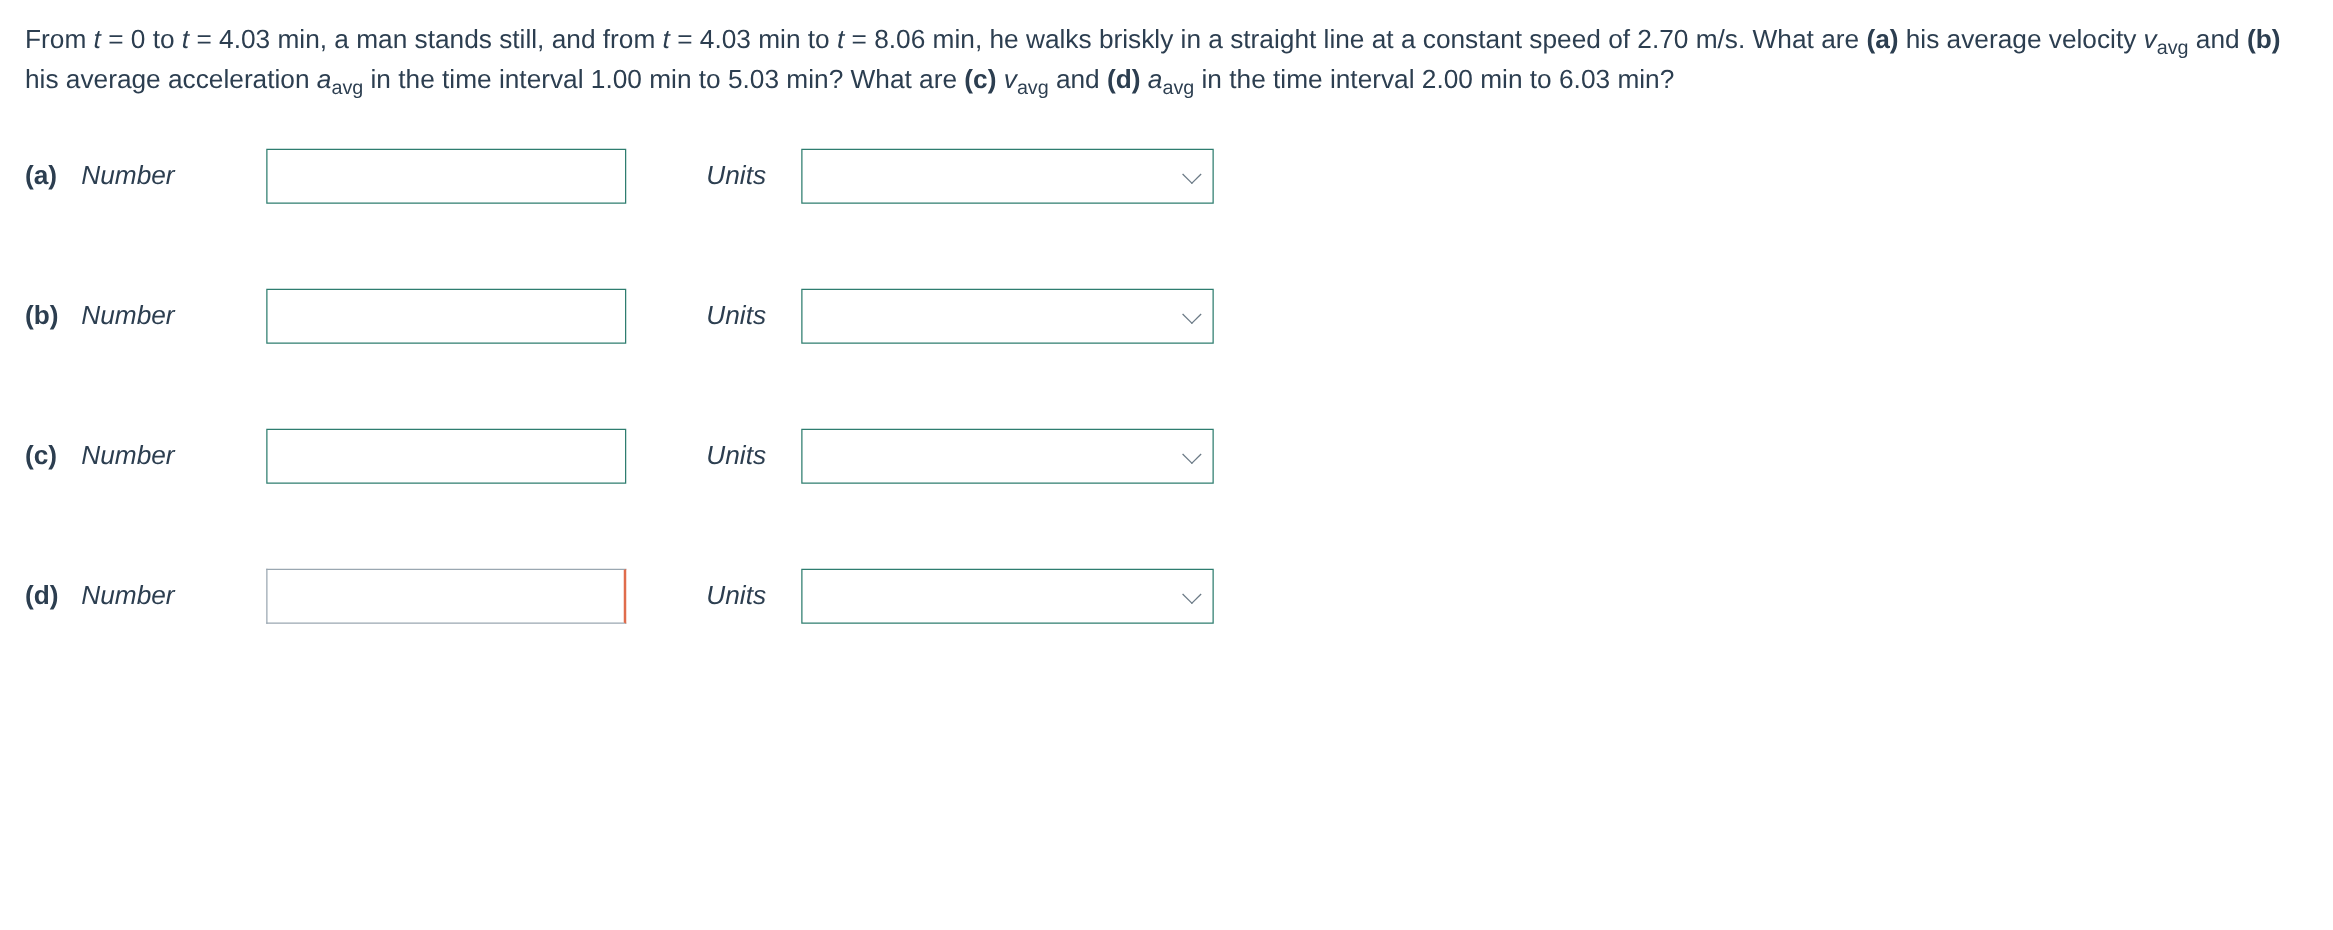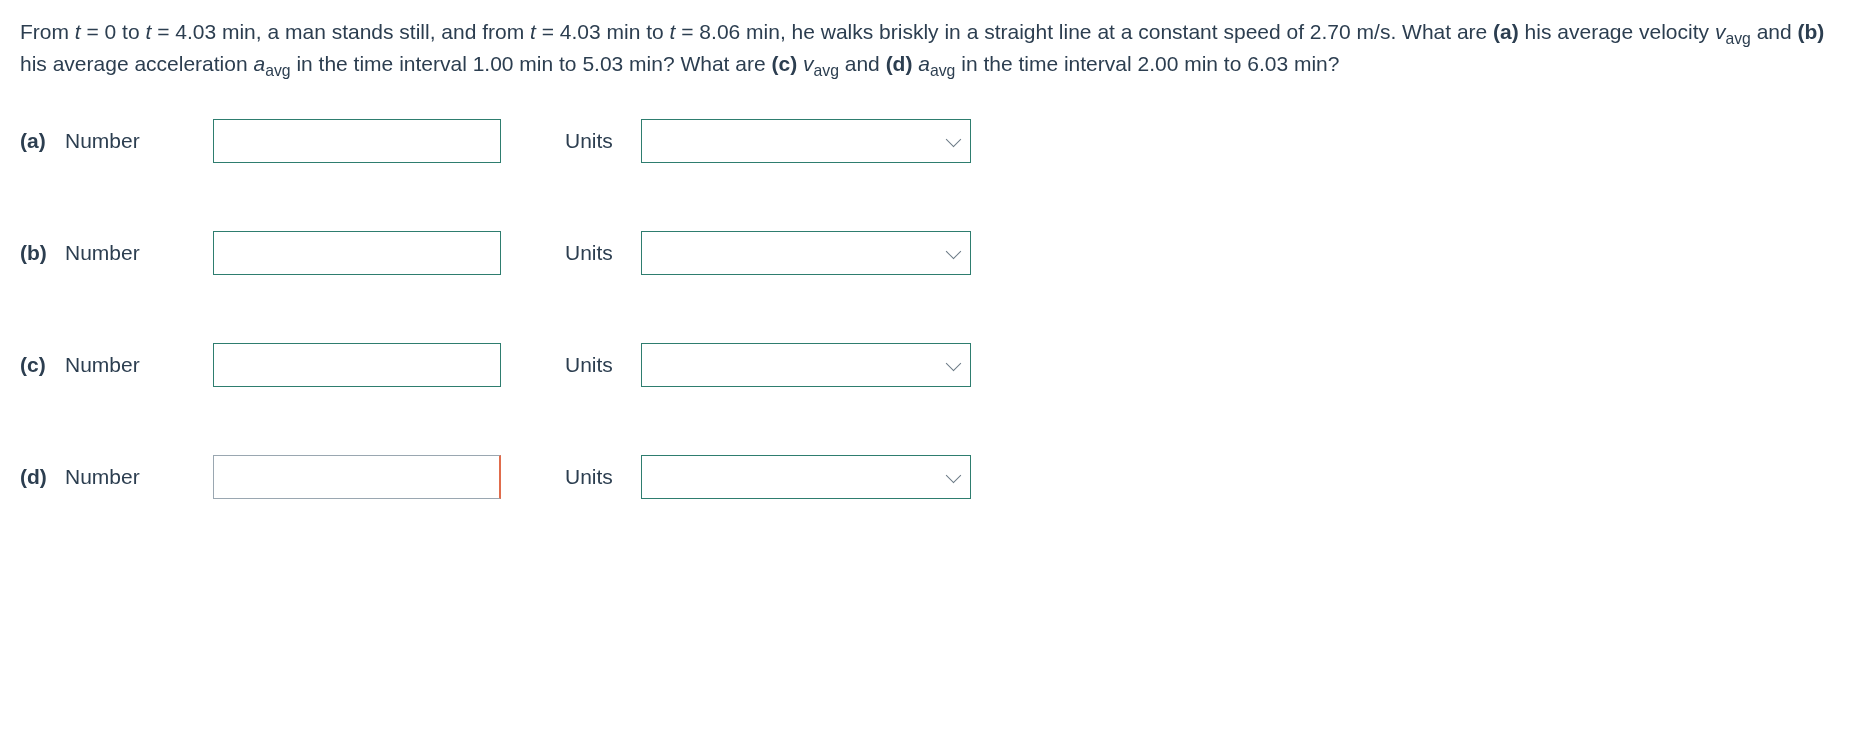--- a/index.html
+++ b/index.html
@@ -33,20 +33,21 @@
   }
   .answer-row {
     display: flex;
     align-items: center;
   }
   .part-label {
     width: 45px;
   }
   .num-label, .units-label {
     margin-right: 28px;
+    font-style: italic;
   }
   .num-label {
     width: 120px;
   }
   .number-input {
     width: 288px;
     height: 44px;
     border: 1px solid #2e7d6f;
     box-sizing: border-box;
     font-size: 18px;

